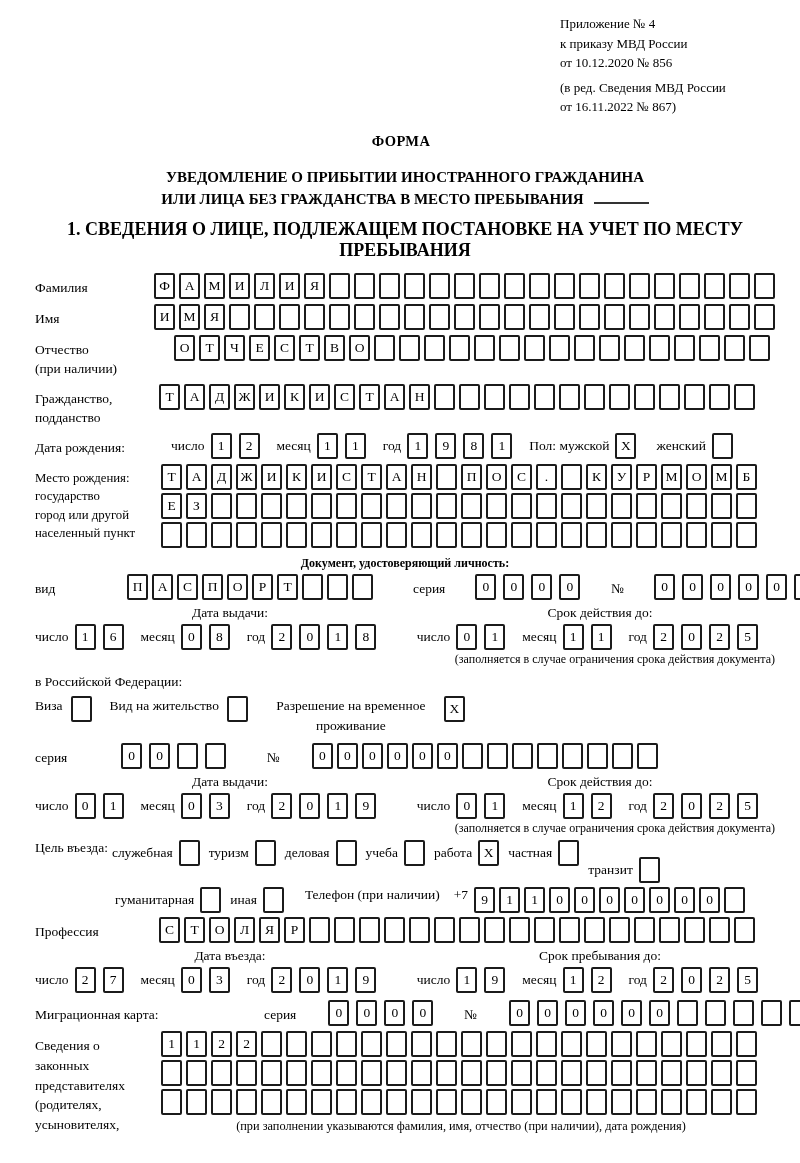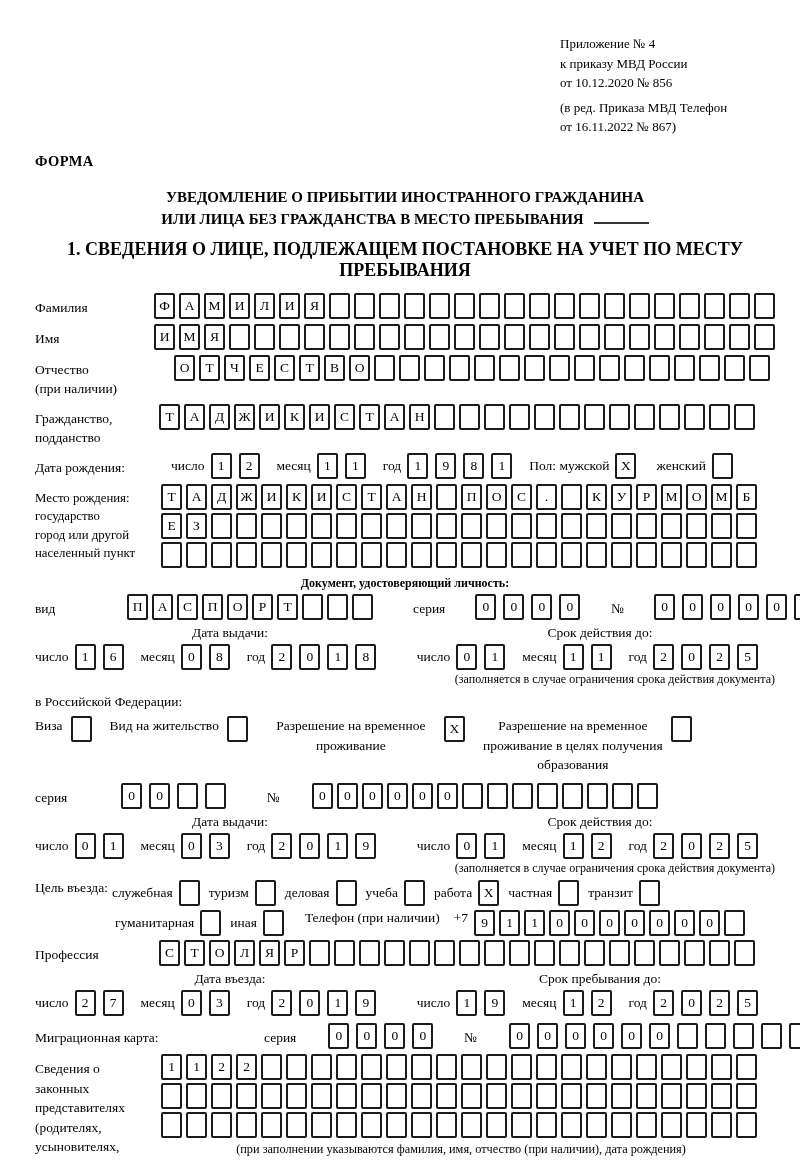--- a/index.html
+++ b/index.html
@@ -1,22 +1,22 @@
 <!DOCTYPE html>
 <html><head>
 <meta charset="utf-8">
 <style>
   html,body{margin:0;padding:0;background:#fff;}
-  .page{width:800px;height:1163px;box-sizing:border-box;padding:34px 25px 18px 35px;
+  .page{width:800px;height:1163px;box-sizing:border-box;padding:14px 25px 18px 35px;
         background:#fff;color:#000;font-family:"Liberation Serif","DejaVu Serif",serif;
         font-size:13.5px;overflow:hidden;position:relative;}
   .hdr{display:flex;justify-content:flex-end;}
   .hdr-block{width:215px;font-size:13px;line-height:1.5;}
   .hdr-block .grp2{margin-top:5px;}
-  .forma{text-align:left;font-weight:bold;font-size:14.5px;margin-top:16px;padding-right:8px;letter-spacing:.4px;}
+  .forma{text-align:center;font-weight:bold;font-size:14.5px;margin-top:16px;padding-right:8px;letter-spacing:.4px;}
   .title{text-align:center;font-weight:bold;font-size:15px;margin-top:16px;line-height:1.5;}
   .uline{display:inline-block;width:55px;border-bottom:2px solid #333;margin-left:10px;vertical-align:baseline;}
   .sect{text-align:center;font-weight:bold;font-size:18px;margin-top:8px;margin-bottom:12px;}
   .frow{display:flex;align-items:flex-start;margin-bottom:5px;gap:24px;}
   .flabel{flex:none;padding-top:5px;line-height:1.45;}
   .w95{width:95px}.w115{width:115px}.w100{width:100px}.w102{width:102px}.w68{width:68px}.w112{width:112px}.w165{width:165px}
   .boxes{display:flex;flex-wrap:nowrap;flex:none;}
   .cb{display:inline-flex;flex:none;align-items:center;justify-content:center;
       width:21px;height:26px;box-sizing:border-box;border:2px solid #1b1b1b;border-radius:2px;
       margin-right:4px;font-size:13.5px;background:#fff;}
@@ -49,21 +49,21 @@
 <body>
 
 <div class="page">
 
   <div class="hdr">
     <div class="hdr-block">
       <div>Приложение № 4</div>
       <div>к приказу МВД России</div>
       <div>от 10.12.2020 № 856</div>
       <div class="grp2">
-        <div>(в ред. Приказа МВД Телефон</div>
+        <div>(в ред. Сведения МВД России</div>
         <div>от 16.11.2022 № 867)</div>
       </div>
     </div>
   </div>
   <div class="forma">ФОРМА</div>
 
   <div class="title">
     <div>УВЕДОМЛЕНИЕ О ПРИБЫТИИ ИНОСТРАННОГО ГРАЖДАНИНА</div>
     <div><span>ИЛИ ЛИЦА БЕЗ ГРАЖДАНСТВА В МЕСТО ПРЕБЫВАНИЯ</span><span class="uline"></span></div>
   </div>
@@ -427,24 +427,20 @@
       <span class="cb"></span>
     </div>
     <div class="permit">
       <span class="plbl">Вид на жительство</span>
       <span class="cb"></span>
     </div>
     <div class="permit">
       <span class="plbl c2">Разрешение на временное проживание</span>
       <span class="cb">X</span>
     </div>
-    <div class="permit" style="margin-right:0;">
-      <span class="plbl c3">Разрешение на временное проживание в целях получения образования</span>
-      <span class="cb"></span>
-    </div>
   </div>
 
   <div class="frow">
     <div class="flabel" style="width:62px;">серия</div>
     <div class="boxes dgap">
         <span class="cb">0</span>
         <span class="cb">0</span>
         <span class="cb"></span>
         <span class="cb"></span>
       </div>
@@ -544,21 +540,21 @@
         <span class="cb"></span>
       </span>
     <span class="opt">
         <span>работа</span>
         <span class="cb">X</span>
       </span>
     <span class="opt">
         <span>частная</span>
         <span class="cb"></span>
       </span>
-    <span class="opt" style="margin-right:0;">
+    <span class="opt" style="margin-right:0;margin-top:17px;">
         <span>транзит</span>
         <span class="cb"></span>
       </span>
   </div>
   <div class="opts" style="padding-left:80px;">
     <span class="opt">
         <span>гуманитарная</span>
         <span class="cb"></span>
       </span>
     <span class="opt">

